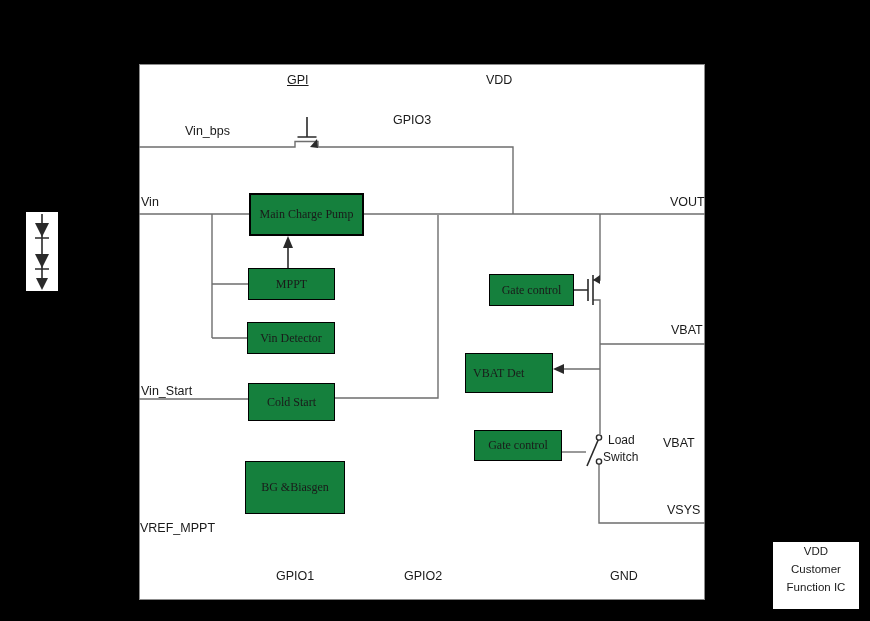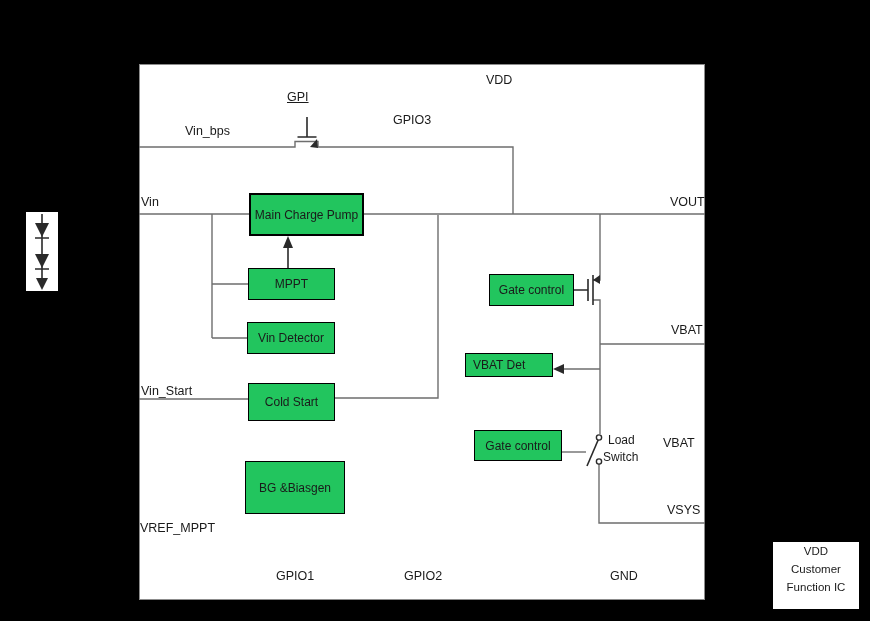--- a/index.html
+++ b/index.html
@@ -6,23 +6,23 @@
   #stage{
     position:relative;width:870px;height:621px;background:#000;overflow:hidden;
     font-family:"Liberation Sans",sans-serif;color:#1a1a1a;
   }
   .panel{
     position:absolute;left:139px;top:64px;width:566px;height:536px;
     background:#fff;border:1px solid #8c8c8c;box-sizing:border-box;
   }
   #wires{position:absolute;left:0;top:0;width:870px;height:621px;pointer-events:none;}
   .blk{
-    position:absolute;background:#22c55e;border:1.5px solid #000;box-sizing:border-box;
+    position:absolute;background:#15803d;border:1.5px solid #000;box-sizing:border-box;
     display:flex;align-items:center;justify-content:center;
-    font-size:12px;white-space:nowrap;
+    font-size:12px;white-space:nowrap;font-family:Liberation Serif, serif;
   }
   .lbl{position:absolute;font-size:12.5px;white-space:nowrap;line-height:1;}
   .lbl.small{font-size:12px;}
   .whitebox{position:absolute;background:#fff;box-sizing:border-box;}
   .cust{
     left:773px;top:542px;width:86px;height:67px;
     display:flex;flex-direction:column;align-items:center;justify-content:flex-start;
     font-size:11.5px;line-height:1.55;padding-top:1px;
   }
   .src{left:26px;top:212px;width:32px;height:79px;}
@@ -78,25 +78,25 @@
   <div class="blk" style="left:247px;top:322px;width:88px;height:32px;">Vin Detector</div>
 
   <div class="blk" style="left:248px;top:268px;width:87px;height:32px;">MPPT</div>
 
   <div class="blk" style="left:248px;top:383px;width:87px;height:38px;">Cold Start</div>
 
   <div class="blk" style="left:245px;top:461px;width:100px;height:53px;">BG &amp;Biasgen</div>
 
   <div class="blk" style="left:489px;top:274px;width:85px;height:32px;">Gate control</div>
 
-  <div class="blk" style="left:465px;top:353px;width:88px;height:24px;justify-content:flex-start;padding-left:7px;">VBAT Det</div>
+  <div class="blk" style="left:465px;top:353px;width:88px;height:40px;justify-content:flex-start;padding-left:7px;">VBAT Det</div>
 
   <div class="blk" style="left:474px;top:430px;width:88px;height:31px;">Gate control</div>
 
-  <div class="lbl" style="left:287px;top:91px;text-decoration:underline;">GPI</div>
+  <div class="lbl" style="left:287px;top:74px;text-decoration:underline;">GPI</div>
   <div class="lbl" style="left:393px;top:74px;margin-top:40px;">GPIO3</div>
   <div class="lbl" style="left:486px;top:74px;">VDD</div>
 
   <div class="lbl" style="left:141px;top:125px;padding-left:44px;">Vin_bps</div>
   <div class="lbl" style="left:141px;top:196px;">Vin</div>
   <div class="lbl" style="left:141px;top:385px;">Vin_Start</div>
   <div class="lbl" style="left:140px;top:522px;">VREF_MPPT</div>
 
   <div class="lbl" style="left:670px;top:196px;">VOUT</div>
   <div class="lbl" style="left:671px;top:324px;">VBAT</div>

